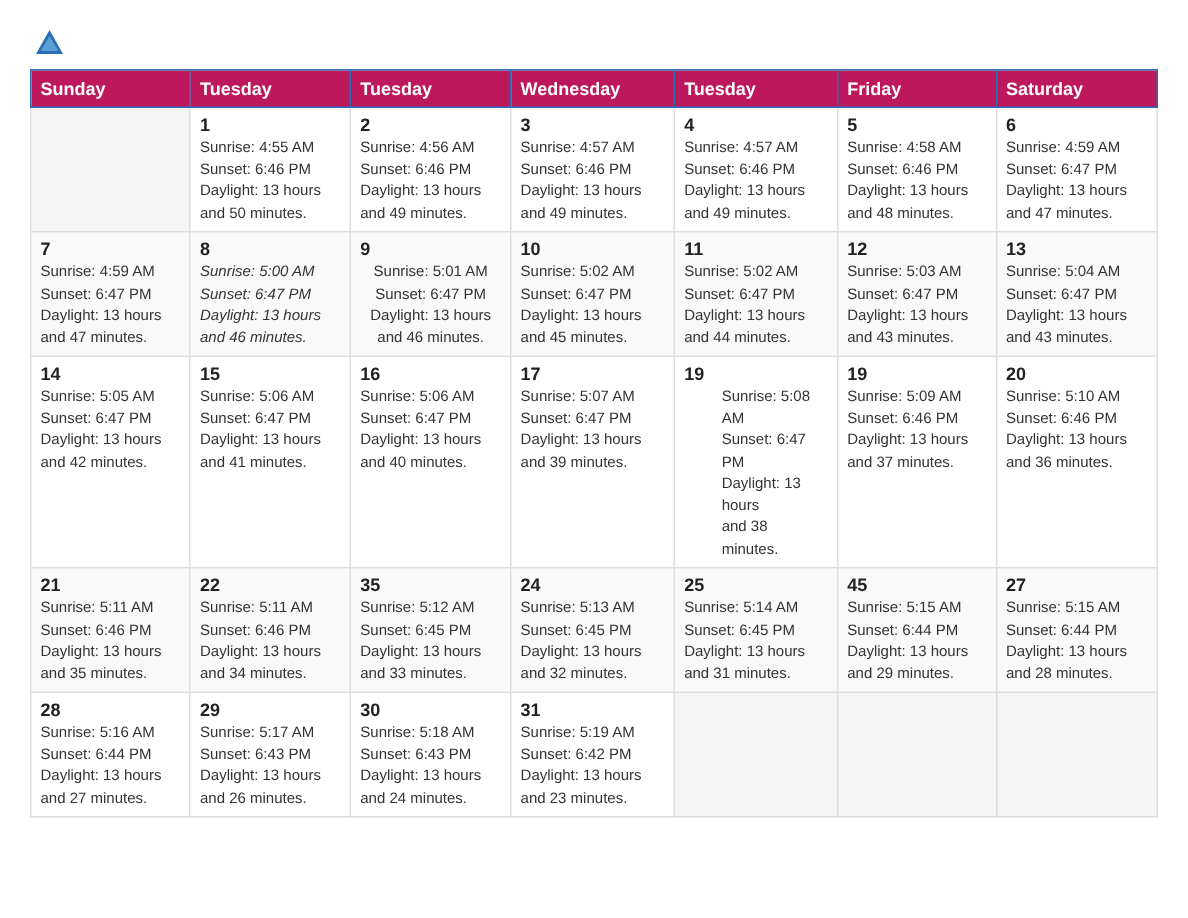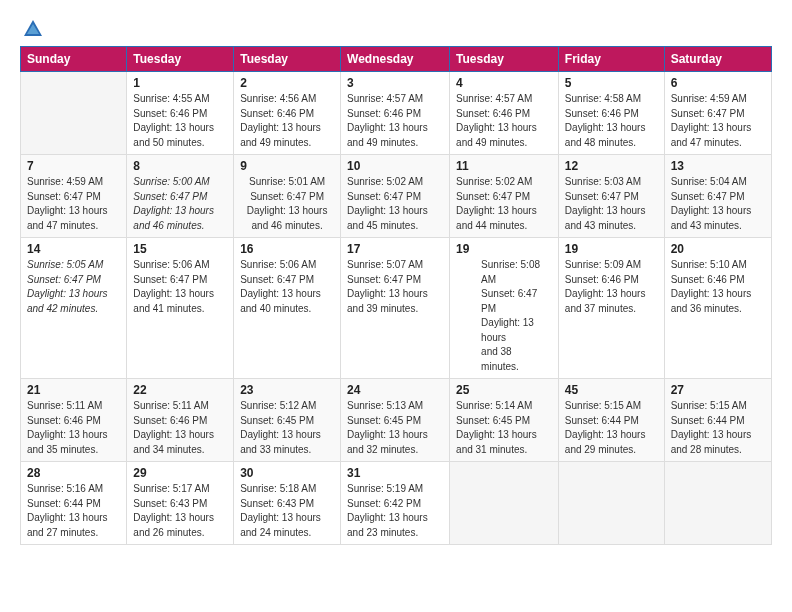--- a/index.html
+++ b/index.html
@@ -223,21 +223,21 @@
             <span class="day-number">13</span>
             <div class="day-info" style="white-space: pre-line;">Sunrise: 5:04 AM
 Sunset: 6:47 PM
 Daylight: 13 hours
 and 43 minutes.</div>
           </td>
         </tr>
         <tr>
           <td>
             <span class="day-number">14</span>
-            <div class="day-info" style="white-space: pre-line; font-style: italic;">Sunrise: 5:05 AM
+            <div class="day-info" style="white-space: pre-line;">Sunrise: 5:05 AM
 Sunset: 6:47 PM
 Daylight: 13 hours
 and 42 minutes.</div>
           </td>
           <td>
             <span class="day-number">15</span>
             <div class="day-info" style="white-space: pre-line;">Sunrise: 5:06 AM
 Sunset: 6:47 PM
 Daylight: 13 hours
 and 41 minutes.</div>
@@ -287,21 +287,21 @@
 and 35 minutes.</div>
           </td>
           <td>
             <span class="day-number">22</span>
             <div class="day-info" style="white-space: pre-line;">Sunrise: 5:11 AM
 Sunset: 6:46 PM
 Daylight: 13 hours
 and 34 minutes.</div>
           </td>
           <td>
-            <span class="day-number">23</span>
+            <span class="day-number">35</span>
             <div class="day-info" style="white-space: pre-line;">Sunrise: 5:12 AM
 Sunset: 6:45 PM
 Daylight: 13 hours
 and 33 minutes.</div>
           </td>
           <td>
             <span class="day-number">24</span>
             <div class="day-info" style="white-space: pre-line;">Sunrise: 5:13 AM
 Sunset: 6:45 PM
 Daylight: 13 hours

